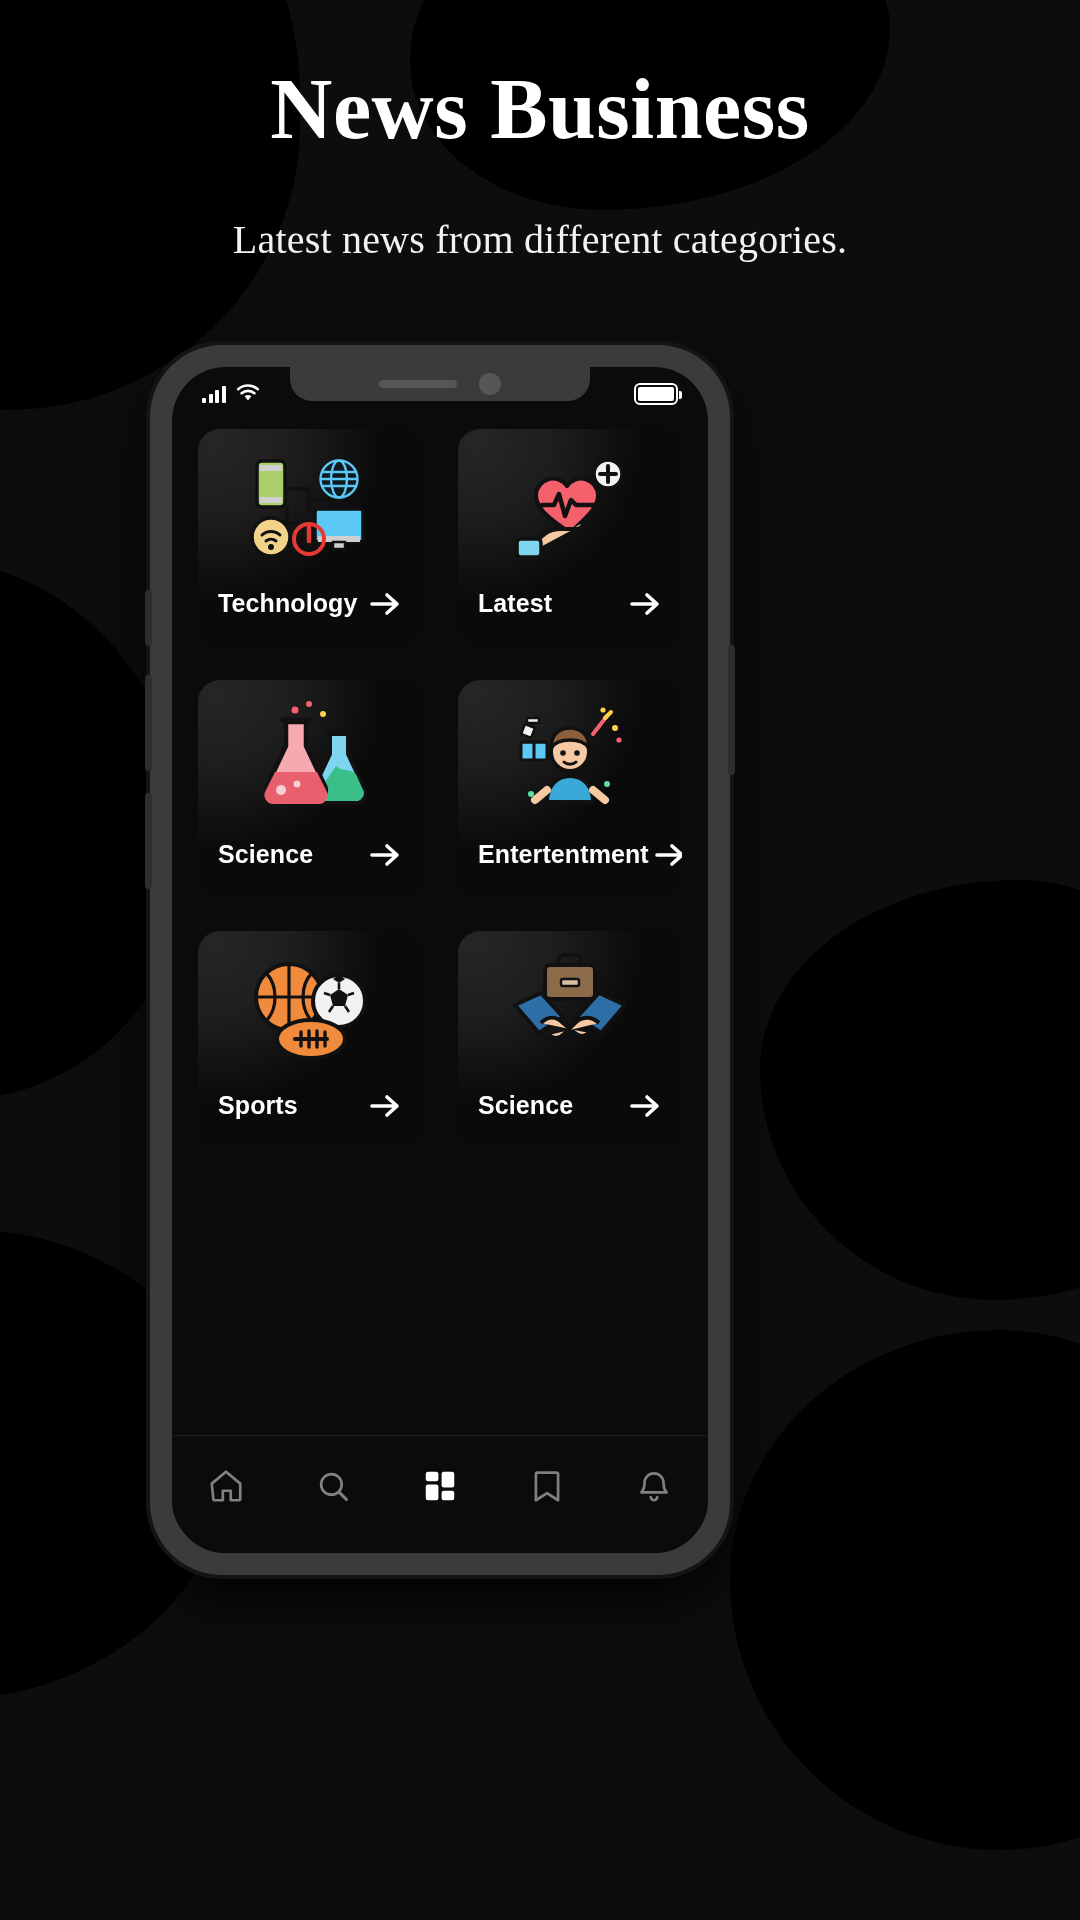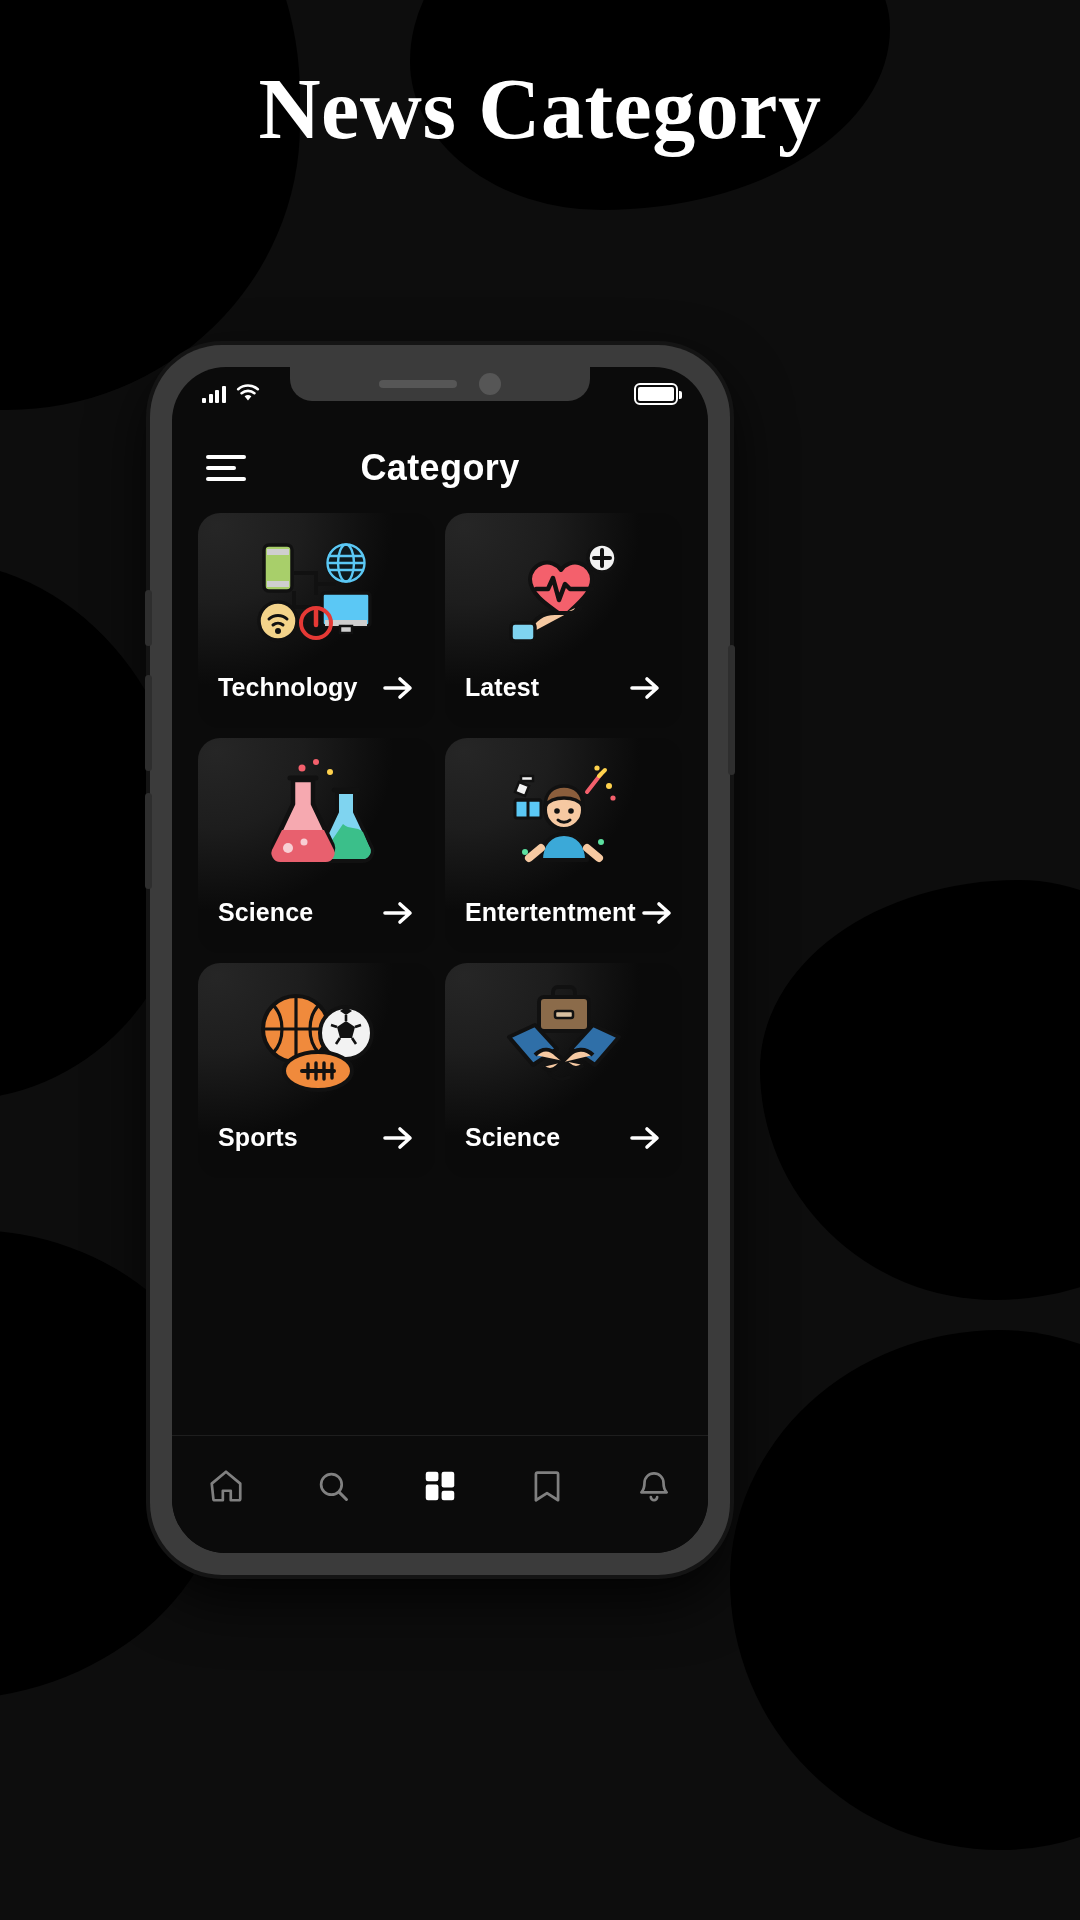--- a/index.html
+++ b/index.html
@@ -102,21 +102,21 @@
   .hamburger i:nth-child(2){ width:30px; }
   .hamburger i:nth-child(3){ width:40px; }
   .app-title {
     flex:1; text-align:center; color:#fff; font-size:36px; font-weight:700;
     letter-spacing:0.4px; margin-left:-40px;
   }
 
   
   .cat-grid {
     position:relative; z-index:4;
-    display:grid; grid-template-columns:1fr 1fr; gap:10px;
+    display:grid; grid-template-columns:1fr 1fr; gap:36px;
     padding:6px 26px 0 26px;
   }
   .cat-card {
     position:relative; height:215px; border-radius:22px;
     background:
       radial-gradient(120% 120% at 8% 6%, #262626 0%, #1d1d1d 30%, #0a0a0a 62%),
       #090909;
     overflow:hidden; cursor:pointer;
     display:flex; flex-direction:column; justify-content:flex-end;
   }
@@ -146,21 +146,22 @@
 <body>
 
 <div class="blob blob-tl"></div>
 <div class="blob blob-tr"></div>
 <div class="blob blob-ml"></div>
 <div class="blob blob-mr"></div>
 <div class="blob blob-bl"></div>
 <div class="blob blob-br"></div>
 
 <div class="page-head">
-  <div class="page-title">News Category</div>
+  <div class="page-title">News Business</div>
+  <div class="page-sub">Latest news from different categories.</div>
 </div>
 
 <div class="phone-wrap">
   <div class="phone-body">
     <span class="btn-side btn-left-1"></span>
     <span class="btn-side btn-left-2"></span>
     <span class="btn-side btn-left-3"></span>
     <span class="btn-side btn-right-1"></span>
 
     <div class="phone-screen">
@@ -182,28 +183,20 @@
             <path d="M13 17.5l-3.4-4.2a5.4 5.4 0 0 1 6.8 0z" fill="#fff"></path>
             <path d="M3.2 6.2a15 15 0 0 1 19.6 0" stroke="#fff" stroke-width="2.6" fill="none" stroke-linecap="round"></path>
             <path d="M6.6 10.2a10 10 0 0 1 12.8 0" stroke="#fff" stroke-width="2.6" fill="none" stroke-linecap="round"></path>
           </svg>
         </div>
         <div class="battery">
           <span class="fill"></span>
         </div>
       </div>
 
-      <div class="app-header">
-        <div class="hamburger">
-          <i></i>
-            <i></i>
-            <i></i>
-        </div>
-        <div class="app-title">Category</div>
-      </div>
 
       <div class="cat-grid">
 
         <div class="cat-card">
           <div class="cat-ill">
             <svg width="150" height="118" viewBox="0 0 150 118">
               <path d="M52 42h22v22M74 53h20M52 60v16h22" stroke="#111" stroke-width="4" fill="none"></path>
               <rect x="22" y="14" width="28" height="46" rx="5" fill="#a8cf6a" stroke="#111" stroke-width="3.5"></rect>
               <rect x="25" y="18" width="22" height="6" fill="#cfcfcf"></rect>
               <rect x="25" y="50" width="22" height="6" fill="#cfcfcf"></rect>

